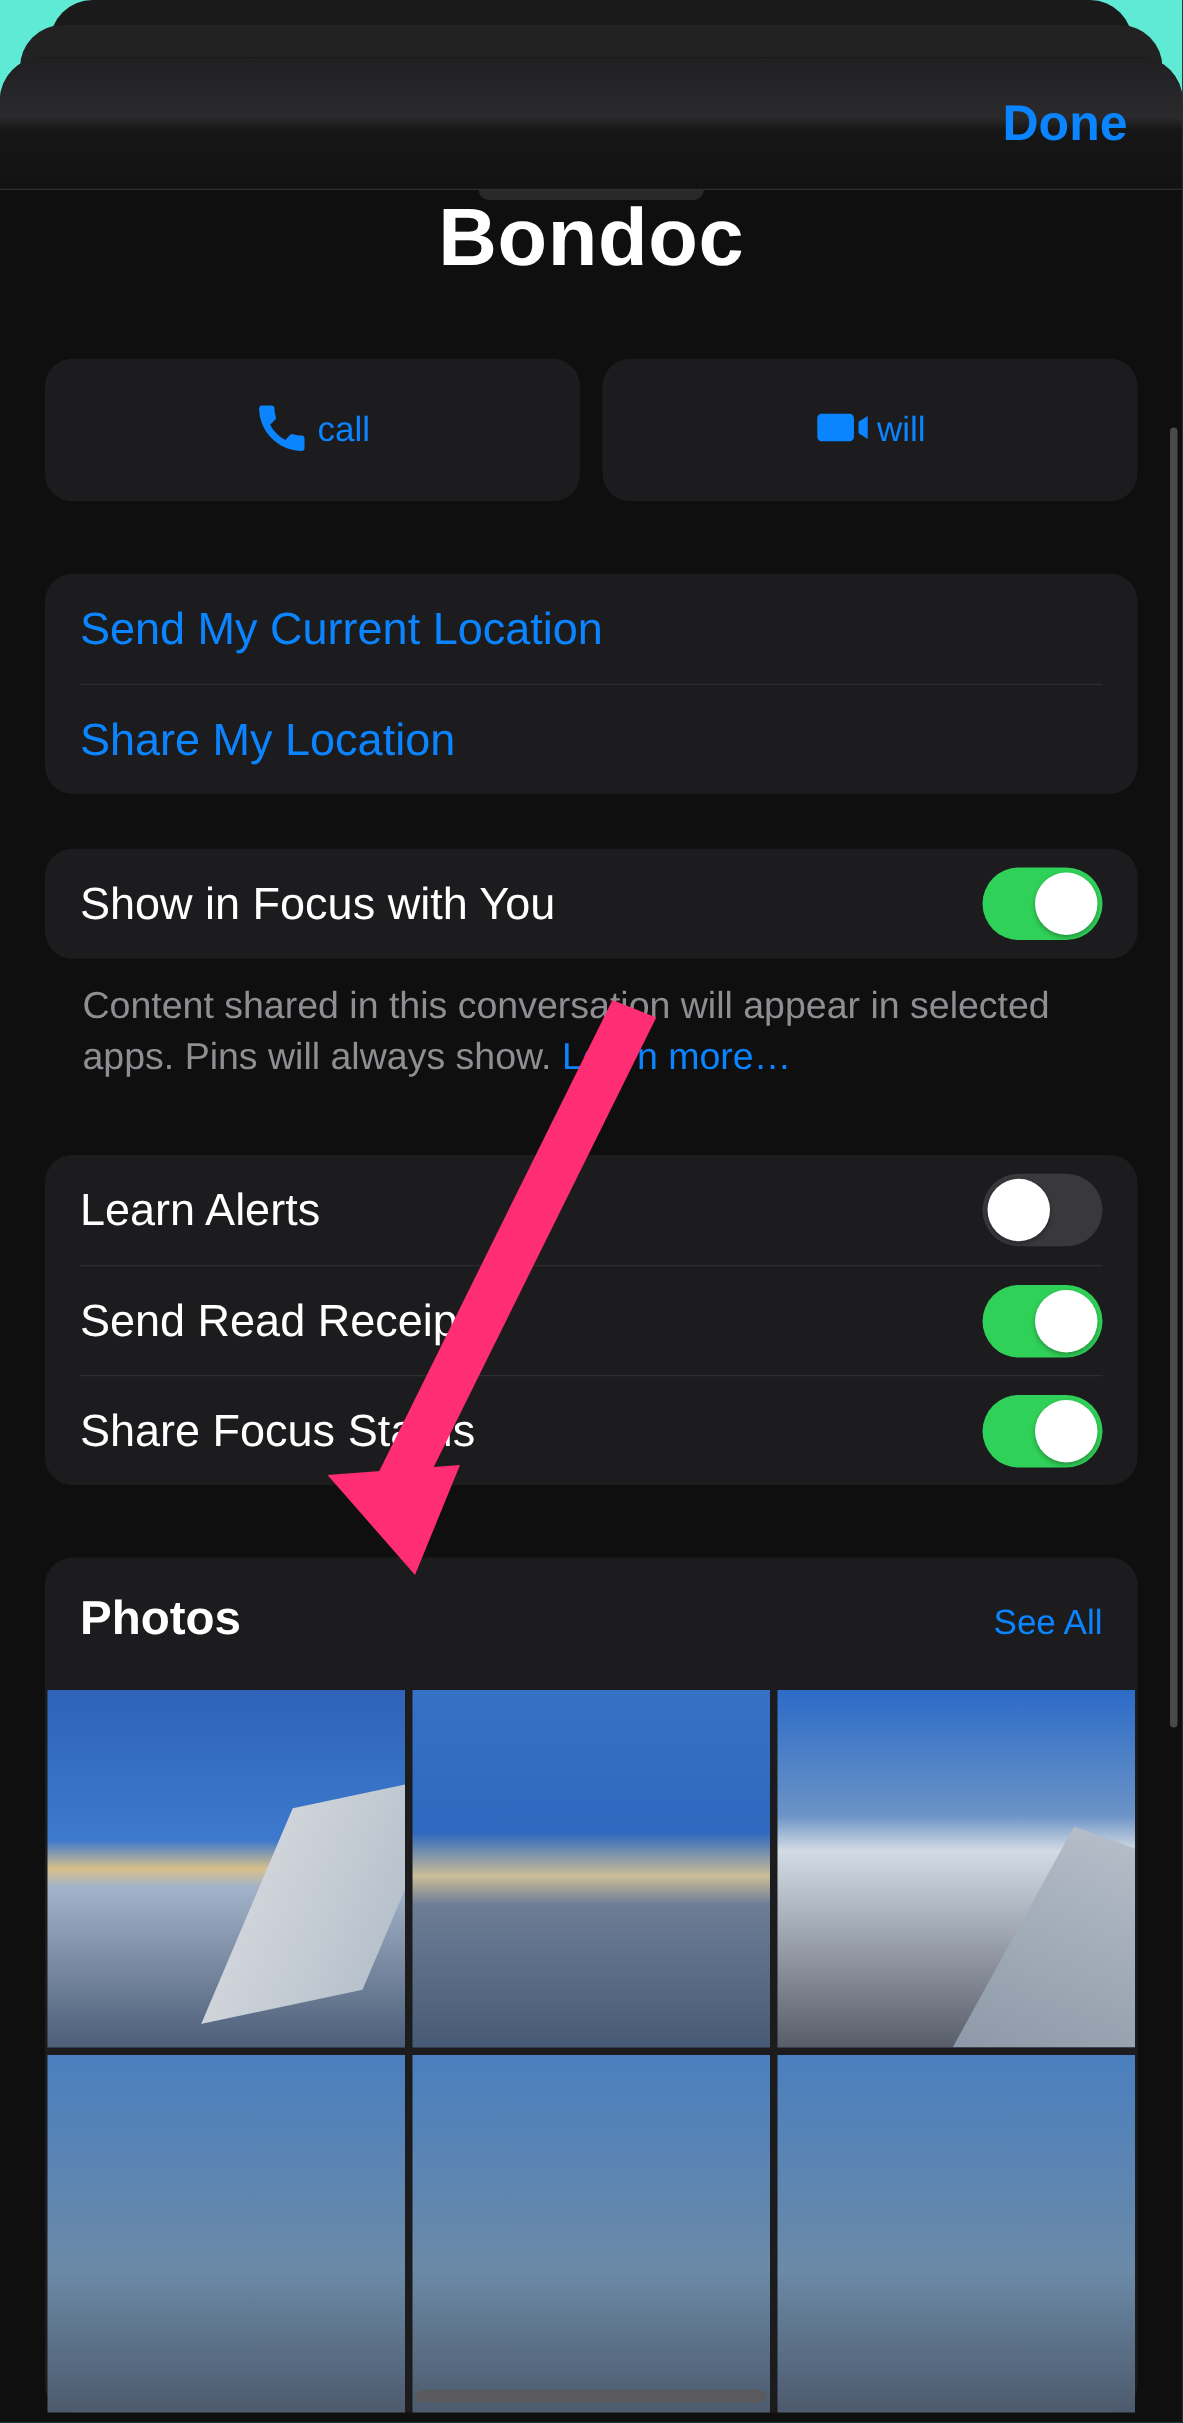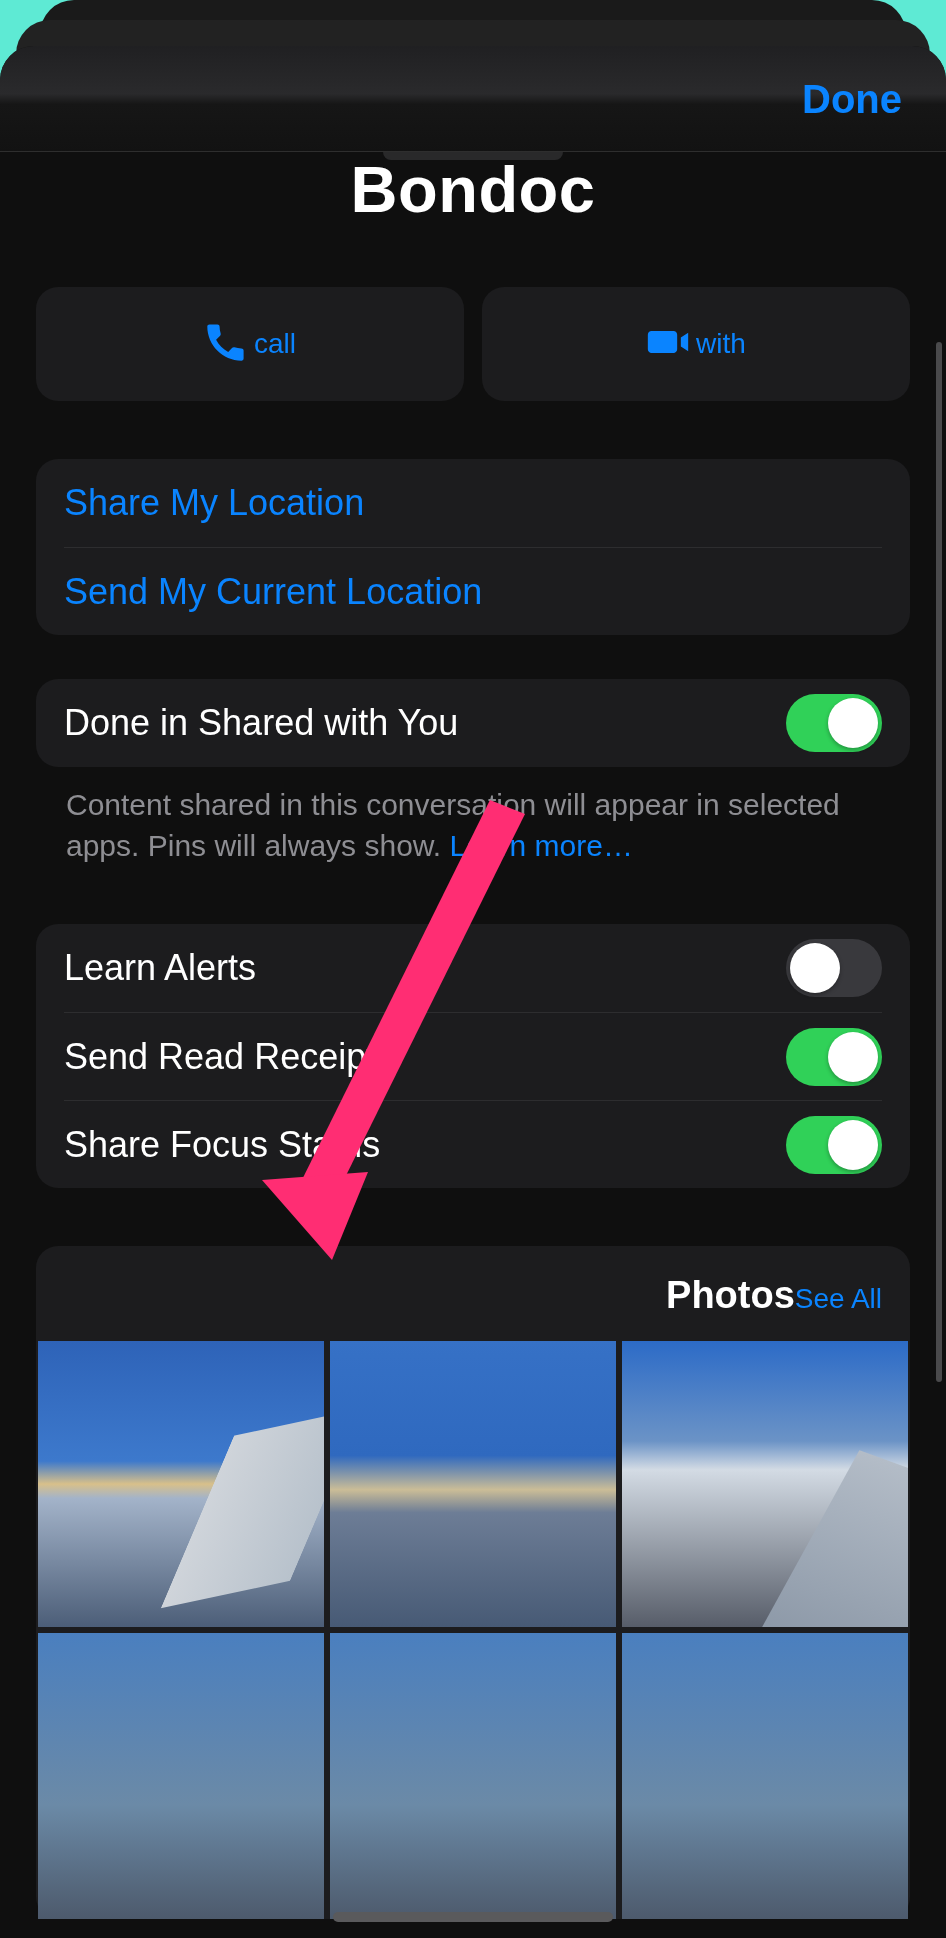--- a/index.html
+++ b/index.html
@@ -149,23 +149,23 @@
   .footer-note {
     color: #8e8e93;
     font-size: 30px;
     line-height: 1.35;
     padding: 18px 30px 0 30px;
   }
   .footer-note a { color: #0a84ff; text-decoration: none; }
   
   .photos-head {
     display: flex;
-    justify-content: flex-end;
+    justify-content: space-between;
     align-items: baseline;
-    padding: 28px 28px 24px 28px;
+    padding: 28px 28px 35px 28px;
   }
   .photos-head .t { font-size: 38px; font-weight: 700; }
   .photos-head .sa { font-size: 28px; color: #0a84ff; }
   .photo-grid {
     display: grid;
     grid-template-columns: repeat(3, 1fr);
     gap: 6px;
     padding: 0 2px;
   }
   .ph {
@@ -233,36 +233,36 @@
               </svg>
           </span>
           <span class="ql">call</span>
         </div>
         <div class="qbtn">
           <span>
             <svg viewBox="0 0 24 24" fill="currentColor">
                 <path d="M3 6h12c1.1 0 2 .9 2 2v8c0 1.1-.9 2-2 2H3c-1.1 0-2-.9-2-2V8c0-1.1.9-2 2-2zm16 3.5 4-2.5v10l-4-2.5v-5z"></path>
               </svg>
           </span>
-          <span class="ql">with</span>
+          <span class="ql">will</span>
         </div>
       </div>
 
       <div class="group">
         <div class="row link">
+          <span>Send My Current Location</span>
+        </div>
+        <div class="row link">
           <span>Share My Location</span>
-        </div>
-        <div class="row link">
-          <span>Send My Current Location</span>
         </div>
       </div>
 
       <div class="group tight">
         <div class="row">
-          <span class="label">Done in Shared with You</span>
+          <span class="label">Show in Focus with You</span>
           <div class="toggle on">
               <div class="knob"></div>
             </div>
         </div>
       </div>
       <div class="footer-note">
         <span>Content shared in this conversation will appear in selected apps. Pins will always show. </span><a href="#">Learn more…</a>
       </div>
 
       <div class="group">

